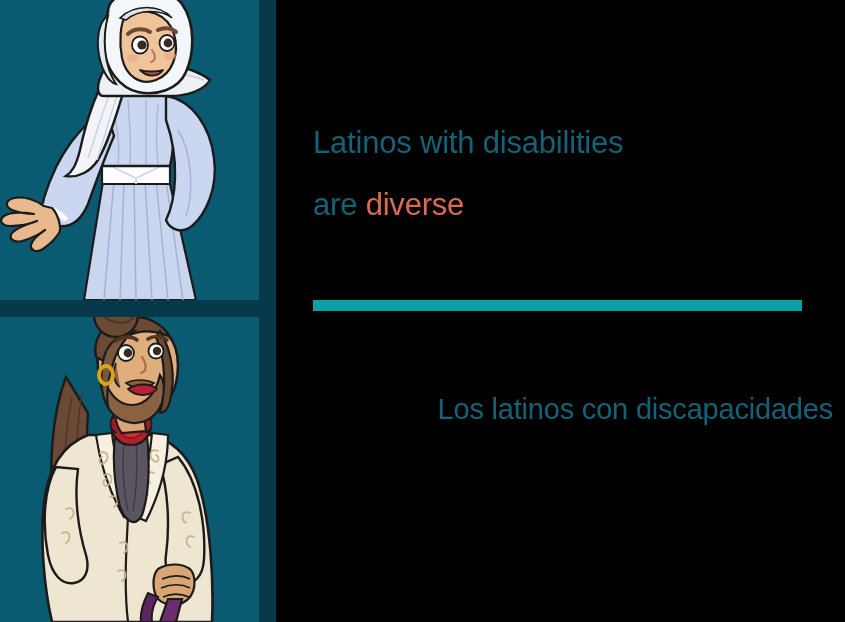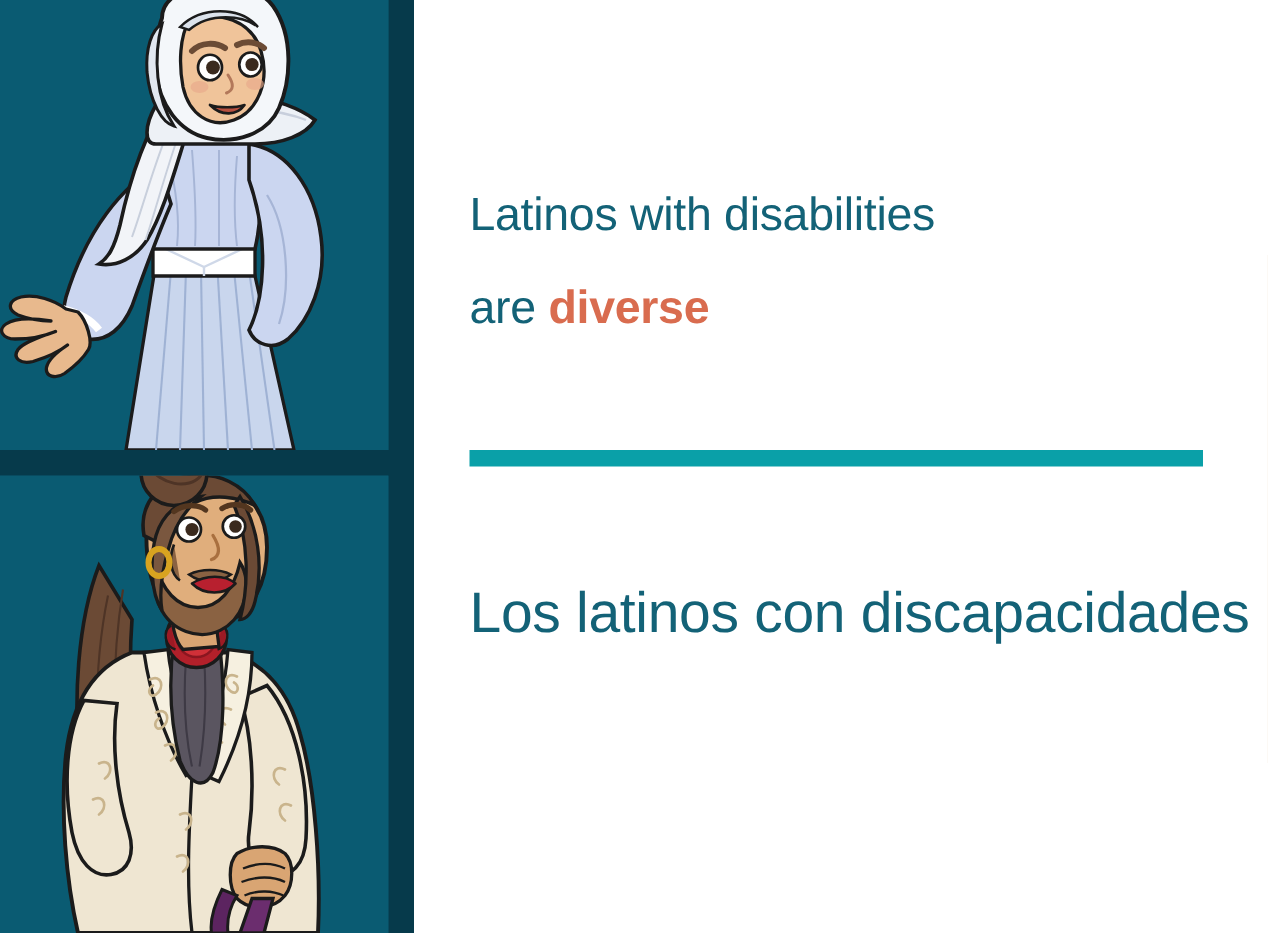--- a/index.html
+++ b/index.html
@@ -43,43 +43,43 @@
     display: block;
   }
 
   
   .content {
     position: absolute;
     left: 276px;
     top: 0;
     width: 569px;
     height: 622px;
-    background: #ffffff;
+    background: #000000;
   }
 
   .text-block {
     position: absolute;
     left: 37px;
     width: 520px;
   }
   .text-block.english { top: 112px; }
   .text-block.spanish { top: 378px; }
 
   .line {
     color: #136277;
     font-size: 31px;
     line-height: 62px;
     letter-spacing: -0.2px;
     white-space: nowrap;
     font-weight: 400;
   }
-  .line.spanish-line { font-size: 38px; text-align: right; }
+  .line.spanish-line { font-size: 29px; text-align: right; }
   .emph {
     color: #D96C4F;
-    font-weight: 700;
+    font-weight: 400;
   }
 
   .divider {
     position: absolute;
     left: 37px;
     top: 300px;
     width: 489px;
     height: 11px;
     background: #0AA0A8;
   }

